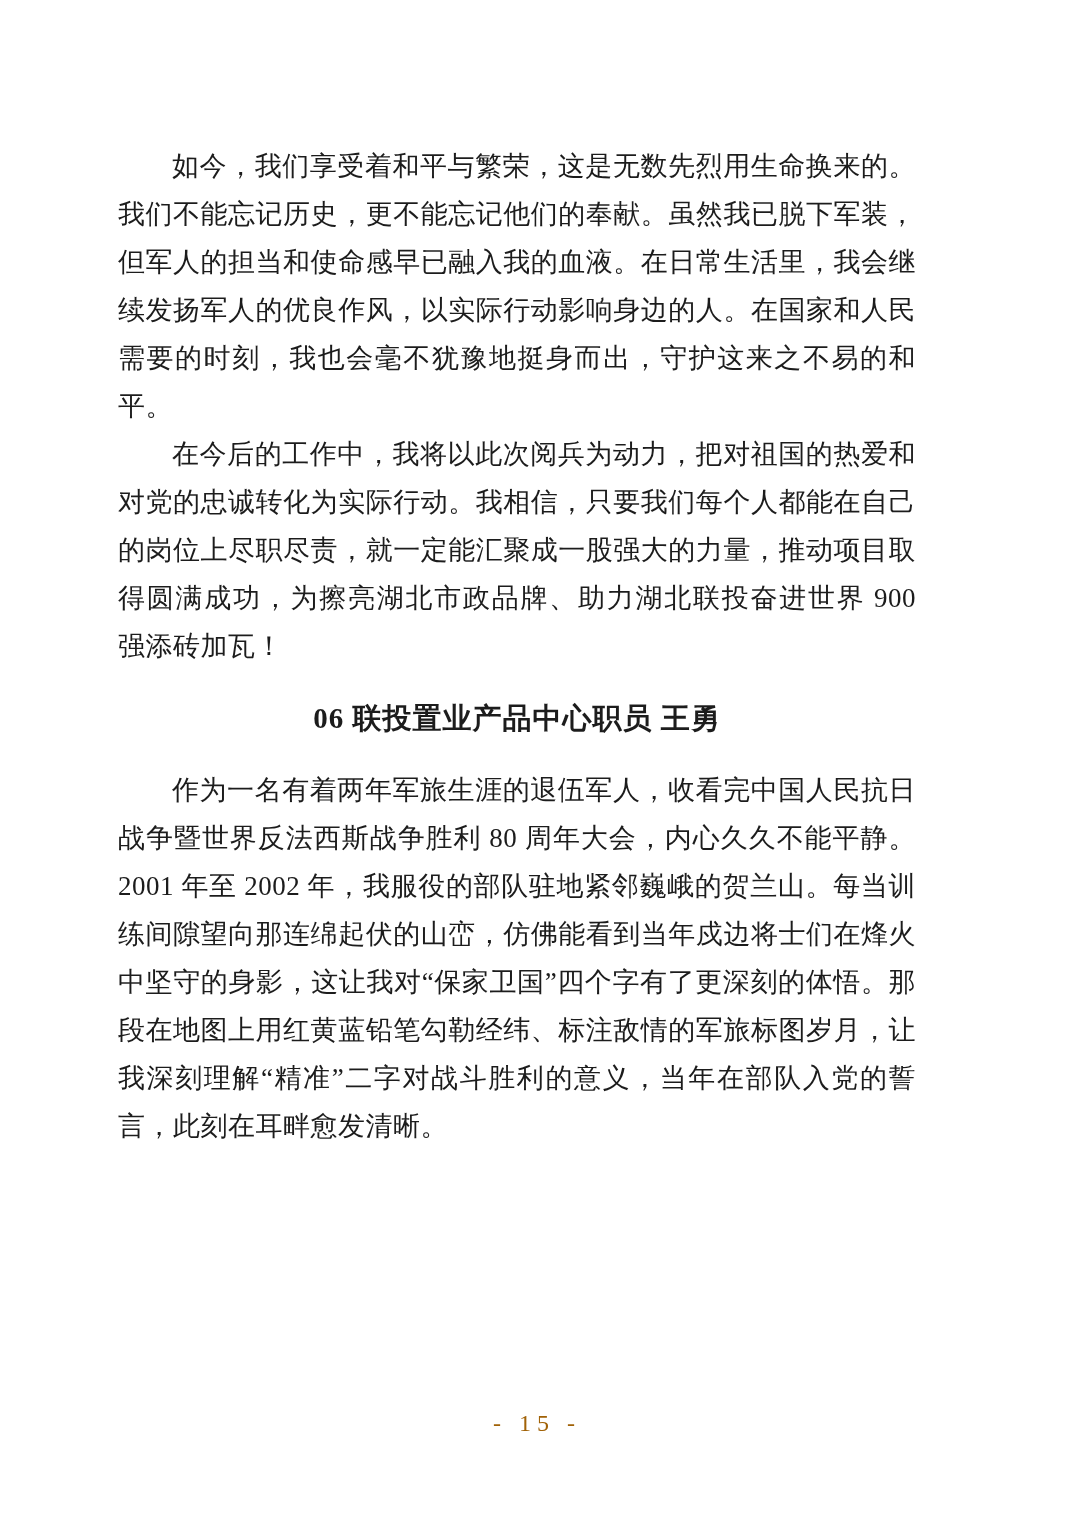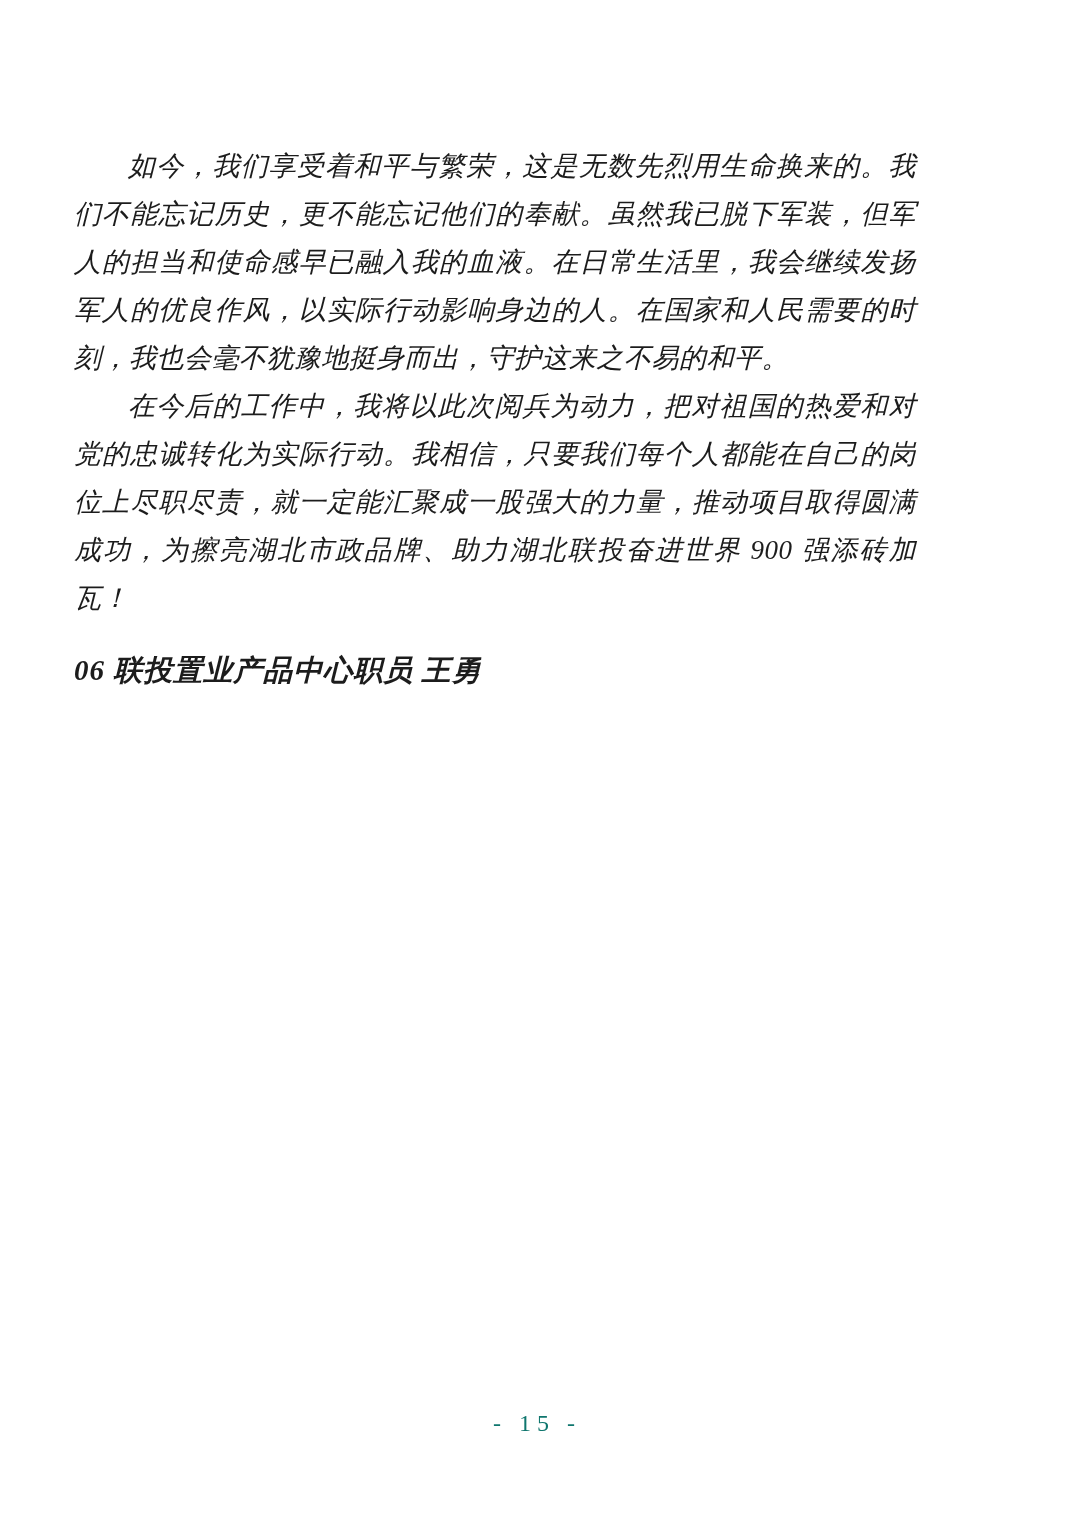--- a/index.html
+++ b/index.html
@@ -10,58 +10,58 @@
   .page {
     position: relative;
     width: 1074px;
     height: 1520px;
     background: #ffffff;
     color: #1c1c1c;
     font-family: "Liberation Serif", serif;
     overflow: hidden;
   }
   .content {
-    padding: 142px 158px 0 74px;
-    font-style: italic;
+    padding: 142px 158px 0 118px;
   }
   .body-para {
     margin: 0;
     font-size: 27px;
     line-height: 48px;
     text-align: justify;
     text-justify: inter-ideograph;
     text-indent: 2em;
     letter-spacing: 0.5px;
   }
   .section-heading {
     margin: 24px 0 24px 0;
     font-size: 29px;
     line-height: 48px;
     font-weight: bold;
-    text-align: left;
+    text-align: center;
     letter-spacing: 1px;
   }
   .page-footer {
     position: absolute;
     top: 1410px;
     left: 0;
     width: 100%;
     text-align: center;
   }
   .page-number {
     font-size: 24px;
     letter-spacing: 6px;
-    color: #0f766e;
+    color: #a16207;
   }
 </style>
 </head>
 <body>
 
 <div class="page">
   <div class="content">
     <p class="body-para">如今，我们享受着和平与繁荣，这是无数先烈用生命换来的。我们不能忘记历史，更不能忘记他们的奉献。虽然我已脱下军装，但军人的担当和使命感早已融入我的血液。在日常生活里，我会继续发扬军人的优良作风，以实际行动影响身边的人。在国家和人民需要的时刻，我也会毫不犹豫地挺身而出，守护这来之不易的和平。</p>
     <p class="body-para">在今后的工作中，我将以此次阅兵为动力，把对祖国的热爱和对党的忠诚转化为实际行动。我相信，只要我们每个人都能在自己的岗位上尽职尽责，就一定能汇聚成一股强大的力量，推动项目取得圆满成功，为擦亮湖北市政品牌、助力湖北联投奋进世界 900 强添砖加瓦！</p>
     <h2 class="section-heading">06 联投置业产品中心职员 王勇</h2>
+    <p class="body-para">作为一名有着两年军旅生涯的退伍军人，收看完中国人民抗日战争暨世界反法西斯战争胜利 80 周年大会，内心久久不能平静。2001 年至 2002 年，我服役的部队驻地紧邻巍峨的贺兰山。每当训练间隙望向那连绵起伏的山峦，仿佛能看到当年戍边将士们在烽火中坚守的身影，这让我对“保家卫国”四个字有了更深刻的体悟。那段在地图上用红黄蓝铅笔勾勒经纬、标注敌情的军旅标图岁月，让我深刻理解“精准”二字对战斗胜利的意义，当年在部队入党的誓言，此刻在耳畔愈发清晰。</p>
   </div>
   <div class="page-footer">
     <span class="page-number">- 15 -</span>
   </div>
 </div>
 
 </body></html>

